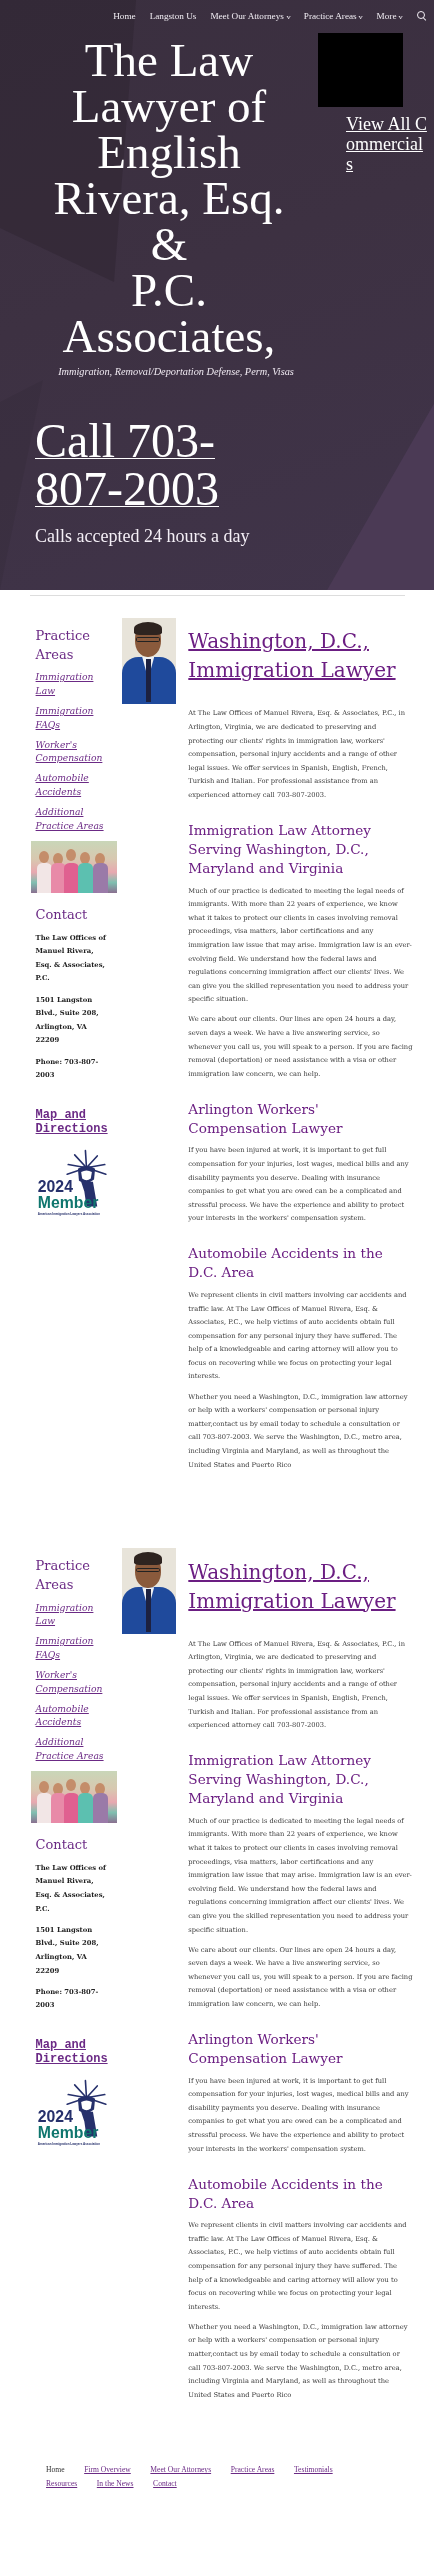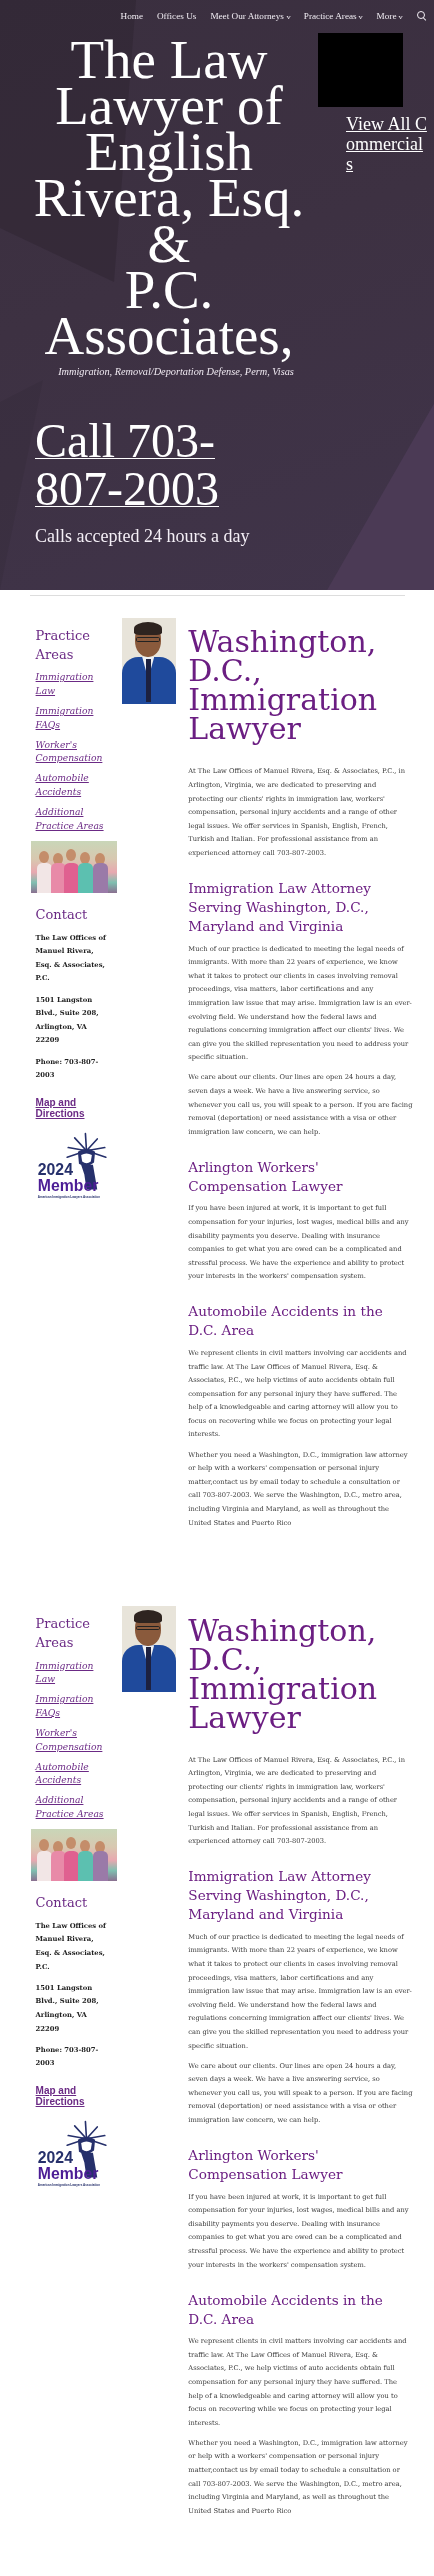--- a/index.html
+++ b/index.html
@@ -34,21 +34,21 @@
     font-family: "Liberation Serif", serif; font-size: 9.2px;
   }
   .nav .item { margin-left: 14px; display: flex; align-items: center; color: #f2eef4; cursor: pointer; }
   .nav .chev { font-size: 6.5px; margin-left: 2.7px; display: inline-block; transform: scaleX(1.3); }
   .nav .search { margin-left: 14px; width: 11px; height: 11px; position: relative; cursor: pointer; }
   .nav .search::before { content: ""; position: absolute; left: 0.5px; top: 0.5px; width: 6px; height: 6px; border: 1.1px solid #f2eef4; border-radius: 50%; }
   .nav .search::after { content: ""; position: absolute; left: 7px; top: 6.5px; width: 3.8px; height: 1.1px; background: #f2eef4; transform: rotate(45deg); transform-origin: left center; }
 
   .hero-title {
     position: absolute; left: 33px; top: 37px; width: 272px;
-    font-family: "Liberation Serif", serif; font-size: 55px; line-height: 46px;
+    font-family: "Liberation Serif", serif; font-size: 47px; line-height: 46px;
     text-align: center; font-weight: normal; color: #ffffff;
   }
   .hero-tagline {
     position: absolute; left: 40px; top: 365px; width: 272px;
     font-family: "Liberation Serif", serif; font-style: italic; font-size: 10.3px; line-height: 13px;
     text-align: center; color: #f0eaf2;
   }
   .video-box { position: absolute; left: 318px; top: 33px; width: 85px; height: 74px; background: #000; }
   .view-all {
     position: absolute; left: 322px; top: 114px; width: 81px;
@@ -87,43 +87,43 @@
     background: linear-gradient(180deg, #c9d6b8 0%, #d8c8b0 35%, #e8a8b0 60%, #7fbfb0 80%, #8a7090 100%);
     position: relative; overflow: hidden;
   }
   .family-img .face { position: absolute; top: 9.8px; width: 9.8px; height: 12px; border-radius: 50%; background: #c48d6a; }
   .family-img .body { position: absolute; top: 22px; width: 15px; height: 33px; border-radius: 5.4px 5.4px 0 0; }
   .contact-h { margin-top: 12px; }
   .contact-p {
     margin-top: 7.6px; font-family: "DejaVu Serif", serif; font-weight: bold; font-size: 6.8px; line-height: 13.6px; color: #222;
   }
   .map-link {
-    display: block; margin-top: 14px; font-family: Liberation Sans, sans-serif; font-weight: bold; font-size: 10px;
+    display: block; margin-top: 25px; font-family: Liberation Mono, monospace; font-weight: bold; font-size: 12px;
     color: #6b2a85; text-decoration: underline;
   }
   .aila { margin-top: 12px; margin-left: -4.3px; width: 81px; height: 65px; position: relative; }
   .aila .year { position: absolute; left: 6.5px; top: 31.5px; font-family: "Liberation Sans", sans-serif; font-weight: bold; font-size: 15.8px; color: #26306b; line-height: 16.3px; }
-  .aila .member { position: absolute; left: 6.5px; top: 47px; font-family: "Liberation Sans", sans-serif; font-weight: bold; font-size: 15.8px; color: #4c1d95; line-height: 16.3px; }
+  .aila .member { position: absolute; left: 6.5px; top: 47px; font-family: "Liberation Sans", sans-serif; font-weight: bold; font-size: 15.8px; color: #0f766e; line-height: 16.3px; }
   .aila .assoc { position: absolute; left: 6.5px; top: 64px; font-family: "Liberation Sans", sans-serif; font-weight: bold; font-size: 3px; color: #26306b; white-space: nowrap; }
   .aila svg { position: absolute; left: 34px; top: 0; }
 
   .attorney-photo {
     width: 54px; height: 86px; position: relative; overflow: hidden;
     background: #e8e4da;
   }
   .attorney-photo .head { position: absolute; left: 13px; top: 6.5px; width: 26px; height: 33px; border-radius: 45% 45% 48% 48%; background: #8a5a3c; }
   .attorney-photo .hair { position: absolute; left: 12px; top: 4.3px; width: 28px; height: 13px; border-radius: 50% 50% 20% 20%; background: #2e2420; }
   .attorney-photo .glasses { position: absolute; left: 14.7px; top: 19.6px; width: 24px; height: 4.3px; border: 1.1px solid #222; border-radius: 1.6px; }
   .attorney-photo .suit { position: absolute; left: 0; top: 39px; width: 54px; height: 49px; background: #1f4a9c; border-radius: 16.3px 16.3px 0 0; }
   .attorney-photo .shirt { position: absolute; left: 20.6px; top: 39px; width: 12px; height: 22px; background: #eef0f4; clip-path: polygon(0 0, 100% 0, 50% 100%); }
   .attorney-photo .tie { position: absolute; left: 24.4px; top: 41px; width: 4.9px; height: 43px; background: #1d2140; }
 
   .main-h1 {
     font-family: "DejaVu Serif", serif; font-weight: normal; color: #6b1e82;
-    font-size: 30px; line-height: 29px;
+    font-size: 20px; line-height: 29px; text-decoration: underline;
   }
   .main-h2 {
     font-family: "DejaVu Serif", serif; font-weight: normal; color: #6b1e82;
     font-size: 13.6px; line-height: 19px; margin-top: 18.5px;
   }
   .main-p {
     font-family: "DejaVu Serif", serif; font-size: 6.7px; line-height: 13.6px; color: #3a3a3a; margin-top: 6.5px;
   }
   .main-h1 + .main-p { margin-top: 22px; }
   .main-h2 + .main-p { margin-top: 6.5px; }
@@ -144,21 +144,21 @@
 <header class="hero">
   <div class="shape1"></div>
   <div class="shape2"></div>
   <div class="shape3"></div>
 
   <nav class="nav">
     <div class="item">
         <span>Home</span>
       </div>
     <div class="item">
-        <span>Offices Us</span>
+        <span>Langston Us</span>
       </div>
     <div class="item">
         <span>Meet Our Attorneys</span>
         <span class="chev">v</span>
       </div>
     <div class="item">
         <span>Practice Areas</span>
         <span class="chev">v</span>
       </div>
     <div class="item">

